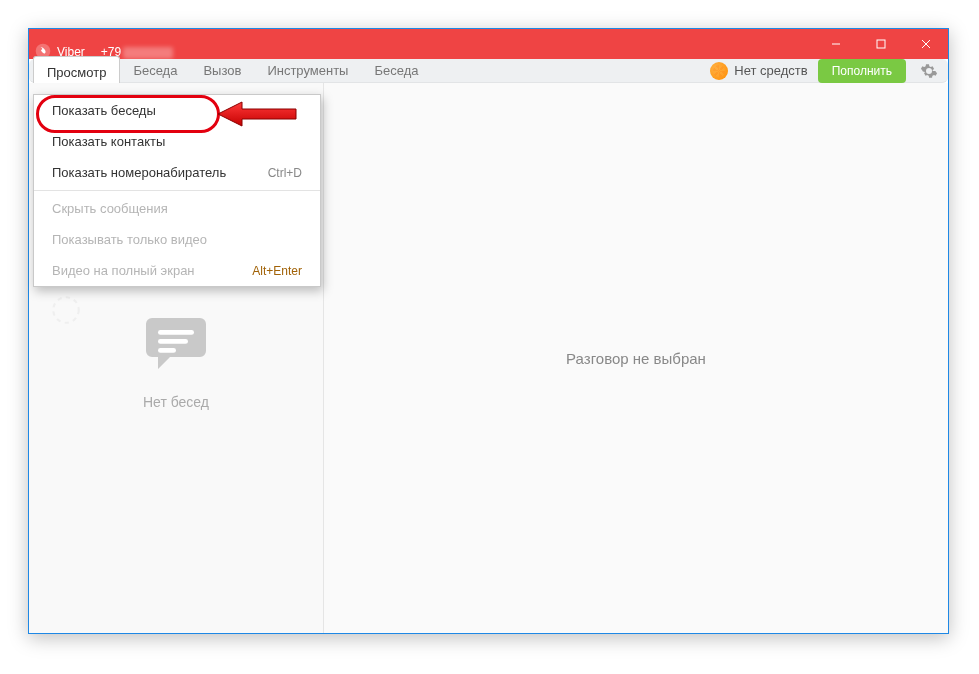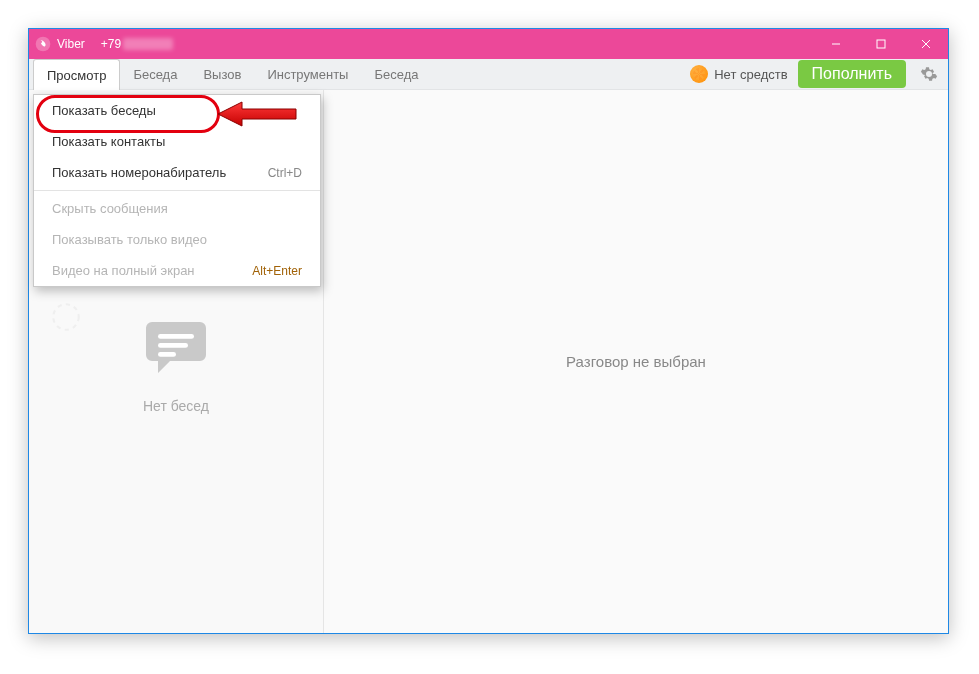--- a/index.html
+++ b/index.html
@@ -1,33 +1,33 @@
 <!DOCTYPE html>
 <html><head>
 <meta charset="utf-8">
 <style>
   * { box-sizing: border-box; margin: 0; padding: 0; font-family: "Segoe UI", Arial, sans-serif; }
   body { background: #fff; width: 979px; height: 674px; position: relative; overflow: hidden; }
   .window { position: absolute; left: 28px; top: 28px; width: 921px; height: 606px; border: 1px solid #1e88e5; box-shadow: 0 4px 18px rgba(0,0,0,0.25); background: #fff; display: flex; flex-direction: column; }
-  .titlebar { height: 30px; background: #ec4899; display: flex; align-items: center; color: #fff; font-size: 12px; }
+  .titlebar { height: 30px; background: #ef4444; display: flex; align-items: flex-end; color: #fff; font-size: 12px; }
   .titlebar .app-icon { width: 28px; display:flex; align-items:center; justify-content:center; }
   .titlebar .title-text { flex: 0 0 auto; }
   .titlebar .title-blur { width: 50px; height: 12px; background: rgba(255,255,255,0.3); filter: blur(2px); margin-left: 2px; border-radius:2px;}
   .titlebar .spacer { flex: 1; }
   .winbtn { width: 45px; height: 30px; display:flex; align-items:center; justify-content:center; color:#fff; }
 
-  .menubar { height: 31px; background: #eef0f2; border-bottom: 1px solid #e2e4e6; display:flex; align-items:center; padding: 0 4px; }
+  .menubar { height: 24px; background: #eef0f2; border-bottom: 1px solid #e2e4e6; display:flex; align-items:center; padding: 0 4px; border-radius: 6px; }
   .menubar .menu-item { font-size: 13px; color: #777; padding: 8px 13px; cursor:default; }
   .menubar .menu-item.active { background: #fff; color:#333; border:1px solid #ccc; border-bottom:none; border-radius:3px 3px 0 0; position:relative; top:1px;}
   .menubar .flex { flex:1; }
   .balance { display:flex; align-items:center; gap:6px; font-size:13px; color:#555; margin-right:10px;}
   .orange-icon { width:18px; height:18px; border-radius:50%; background: radial-gradient(circle at 35% 35%, #ffb347, #ff8c00); position:relative; }
   .orange-icon::before { content:""; position:absolute; inset:3px; border-radius:50%; background:
      repeating-conic-gradient(#ffa733 0 30deg, #ff8f1f 30deg 60deg); opacity:0.5;}
-  .topup-btn { background:#7ac943; color:#fff; font-size:16px; padding:5px 14px; border:none; border-radius:4px; margin-right:8px;}
+  .topup-btn { background:#7ac943; color:#fff; font-size:12px; padding:5px 14px; border:none; border-radius:4px; margin-right:8px;}
   .gear { width:30px; height:30px; display:flex; align-items:center; justify-content:center; color:#888;}
 
   .body { flex:1; display:flex; min-height:0; }
   .sidebar { width: 295px; background:#f9f9f9; border-right:1px solid #e5e5e5; display:flex; flex-direction:column; align-items:center; justify-content:center; position:relative;text-align:right;}
   .chat-bubble { color:#bbb; margin-bottom:12px;}
   .no-chats { color:#aaa; font-size:14px;}
   .main { flex:1; display:flex; align-items:center; justify-content:center; color:#888; font-size:15px; background:#fafafa;}
 
   .dropdown { position:absolute; left: 0px; top: 64px; width: 288px; background:#fff; border:1px solid #c9c9c9; box-shadow: 2px 4px 10px rgba(0,0,0,0.25); z-index:50; font-size:13px;}
   .dropdown .dd-item { display:flex; align-items:center; justify-content:space-between; padding: 8px 18px; color:#333;}

